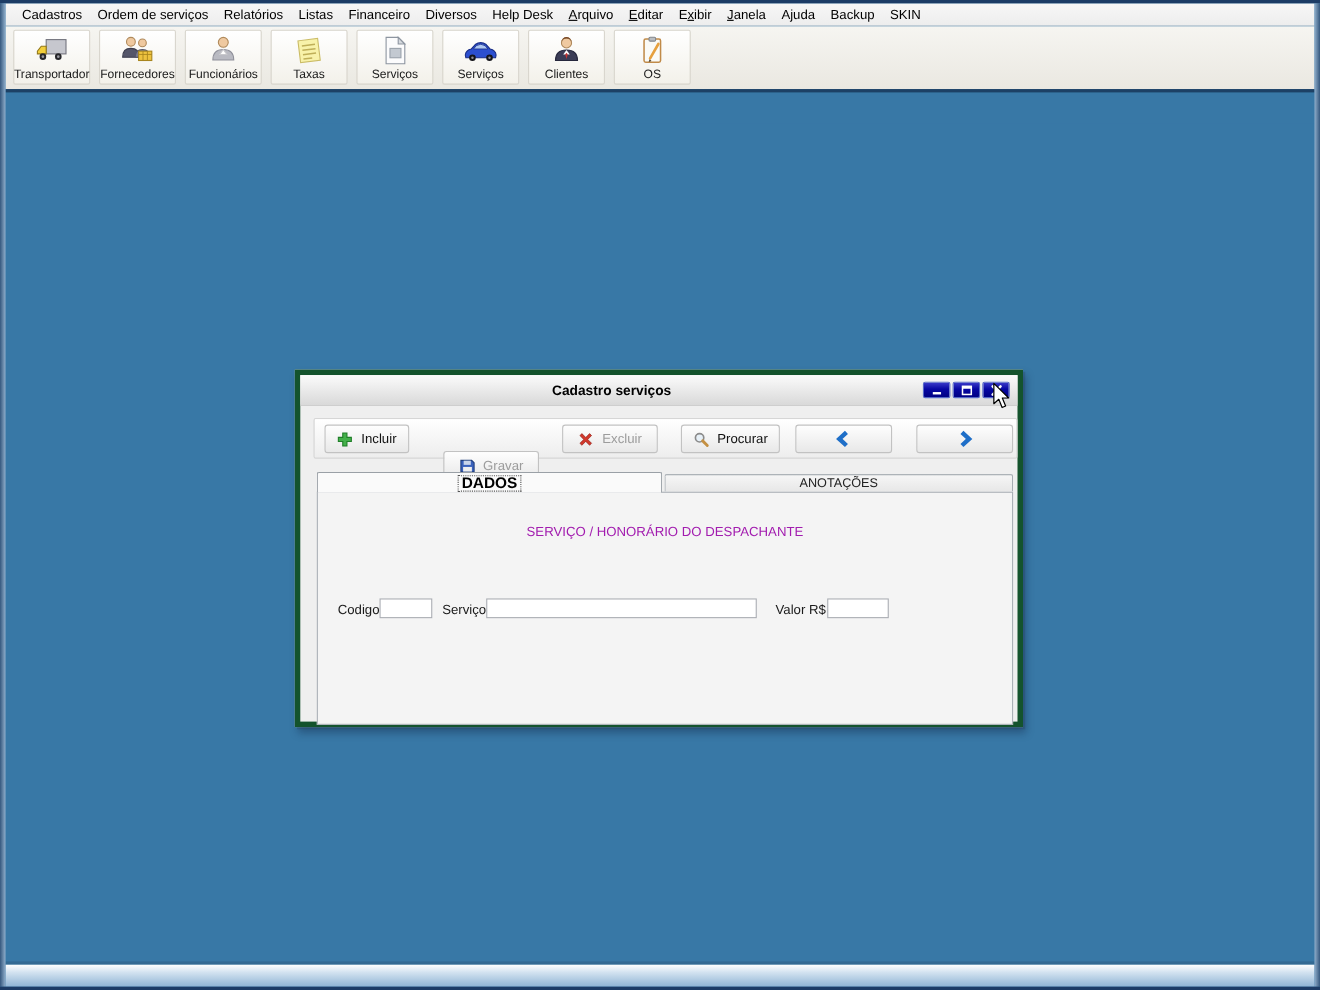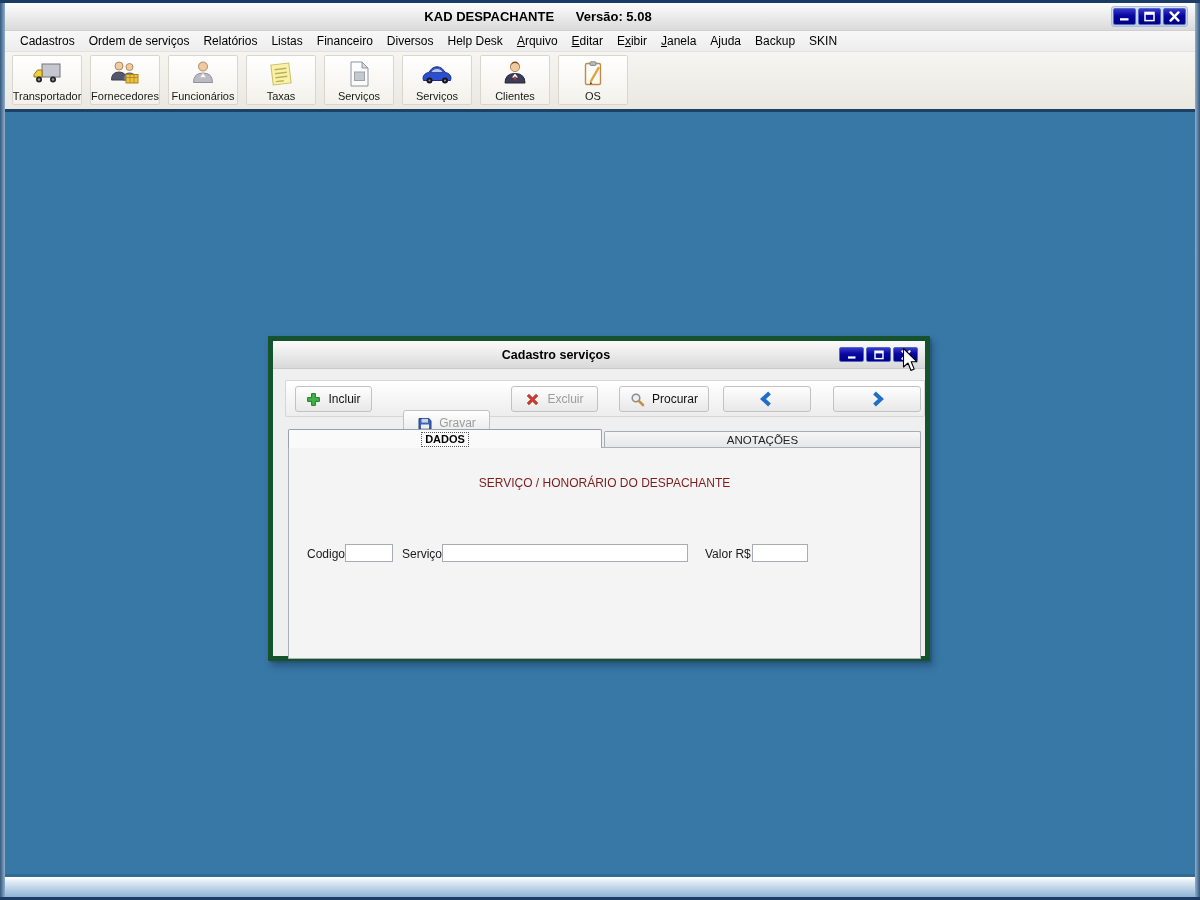--- a/index.html
+++ b/index.html
@@ -94,29 +94,29 @@
   .tab-dados {
     position:absolute; left:15px; top:88px; width:314px; height:19px; z-index:3;
     background:#FAFAFA; border:1px solid #9AA0A6; border-bottom:none;
     border-radius:2px 2px 0 0; display:flex; align-items:center; justify-content:center;
   }
   .tab-anot {
     position:absolute; left:331px; top:90px; width:317px; height:16px; z-index:1;
     background:linear-gradient(180deg,#F6F6F6,#E7E7E7); border:1px solid #A6ACB2; border-bottom:none;
     border-radius:2px 2px 0 0; display:flex; align-items:center; justify-content:center;
   }
-  .tab-label-active { font-weight:bold; font-size:11px; color:#000;
+  .tab-label-active { font-weight:bold; font-size:14px; color:#000;
                       border:1px dotted #555; padding:0 3px; line-height:13px; }
   .tab-label { font-size:11.5px; color:#222; }
   .tab-panel {
     position:absolute; left:15px; top:106px; width:633px; height:212px; z-index:2;
     background:#F4F4F4; border:1px solid #AAB0B6;
   }
   .panel-heading { position:absolute; top:28px; left:0; right:0; text-align:center;
-                   font-size:12px; color:#7f1d1d; }
+                   font-size:12px; color:#a21caf; }
   .f-label { position:absolute; top:99px; font-size:12px; color:#1A1A1A; white-space:nowrap; }
   .f-input { position:absolute; top:96px; height:18px; border:1px solid #A9ACB2;
              background:#FFFFFF; font-size:12px; padding:1px 3px;
              font-family:"Liberation Sans", sans-serif; }
   #lbl-codigo  { left:18px; }  #inp-codigo  { left:56px;  width:48px; }
   #lbl-servico { left:113px; } #inp-servico { left:153px; width:246px; }
   #lbl-valor   { left:416px; } #inp-valor   { left:463px; width:56px; }
   .cursor { position:absolute; left:902px; top:347px; z-index:20; }
 </style>
 </head>
@@ -127,44 +127,20 @@
   <div class="frame-top"></div>
   <div class="frame-left"></div>
   <div class="frame-right"></div>
   <div class="bottom-strip"></div>
   <div class="frame-bottom"></div>
 
   <div class="desktop"></div>
 
   <div class="chrome">
 
-    <div class="titlebar">
-      <div class="title-center">
-        <span>KAD DESPACHANTE</span>
-        <span class="ver">Versão: 5.08</span>
-      </div>
-      <div class="win-controls">
-        <div class="wc-btn">
-          <svg width="13" height="11" viewBox="0 0 13 11">
-              <rect x="2" y="7.2" width="8.5" height="2.3" fill="#fff"></rect>
-            </svg>
-        </div>
-        <div class="wc-btn">
-          <svg width="13" height="11" viewBox="0 0 13 11">
-              <rect x="2" y="1.4" width="9" height="8.2" fill="none" stroke="#fff" stroke-width="1.5"></rect>
-              <rect x="2" y="1.4" width="9" height="2.4" fill="#fff"></rect>
-            </svg>
-        </div>
-        <div class="wc-btn">
-          <svg width="13" height="11" viewBox="0 0 13 11">
-              <path d="M2.6 1.4 L10.4 9.6 M10.4 1.4 L2.6 9.6" stroke="#fff" stroke-width="2.4" stroke-linecap="round"></path>
-            </svg>
-        </div>
-      </div>
-    </div>
 
     <div class="menubar">
       <div class="menu-item">Cadastros</div>
       <div class="menu-item">Ordem de serviços</div>
       <div class="menu-item">Relatórios</div>
       <div class="menu-item">Listas</div>
       <div class="menu-item">Financeiro</div>
       <div class="menu-item">Diversos</div>
       <div class="menu-item">Help Desk</div>
       <div class="menu-item"><u>A</u>rquivo</div>

